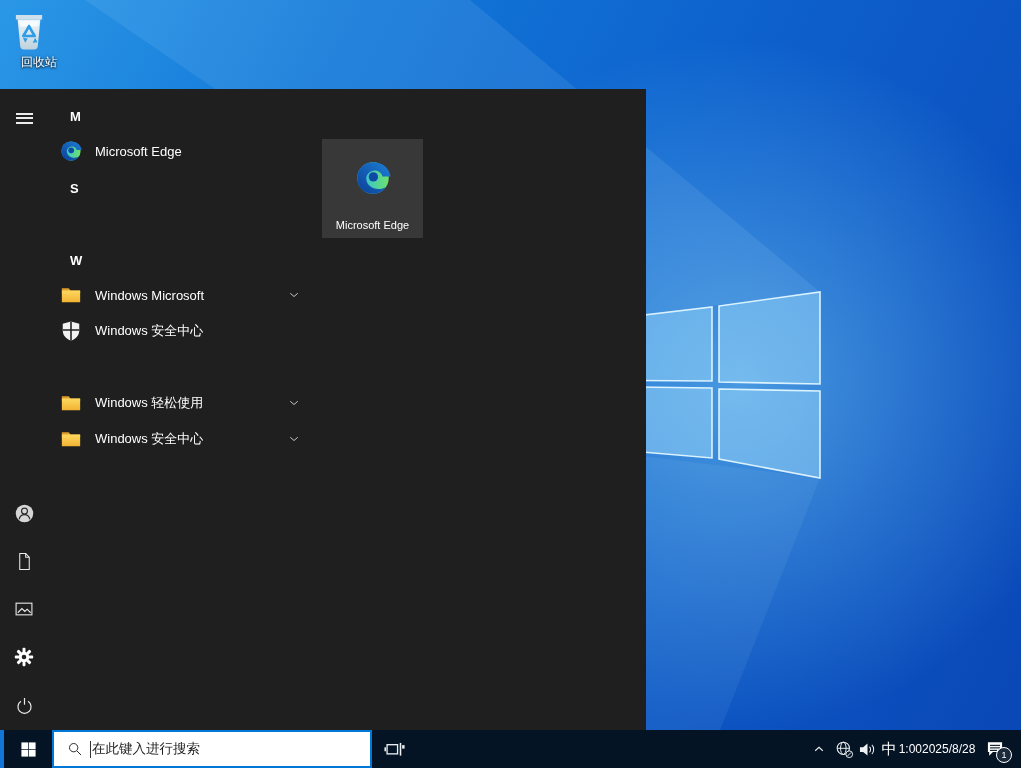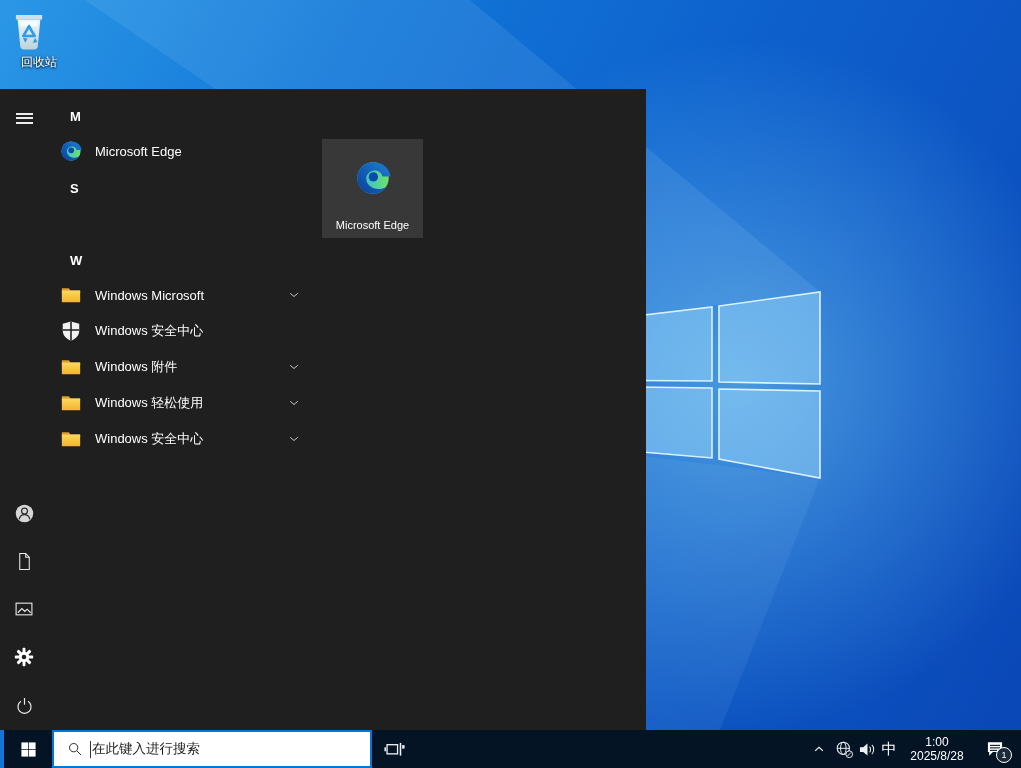--- a/index.html
+++ b/index.html
@@ -28,21 +28,21 @@
   .tile .t-lbl{position:absolute;bottom:7px;width:100%;text-align:center;font-size:11px;color:#fff;}
   
   .taskbar{position:absolute;left:4px;top:730px;width:1021px;height:38px;background:#051424;}
   .tb-btn{position:absolute;top:0;height:38px;display:flex;align-items:center;justify-content:center;}
   .searchbox{position:absolute;left:48px;top:0;width:320px;height:38px;box-sizing:border-box;
     background:#fff;border:2px solid #0078d7;display:flex;align-items:center;}
   .searchbox .mag{width:16px;height:16px;margin-left:13px;flex:0 0 16px;}
   .caret{width:1px;height:17px;background:#333;margin-left:7px;}
   .ph{margin-left:1px;font-size:13.5px;color:#1c1c1c;white-space:nowrap;}
   .ime{font-size:15px;color:#fff;}
-  .clock{position:absolute;left:901px;top:0;width:64px;height:38px;display:flex;flex-direction:column;
+  .clock{position:absolute;left:901px;top:0;width:64px;height:38px;display:flex;flex-direction:row;
     align-items:center;justify-content:center;color:#fff;font-size:12px;line-height:14px;}
   .ac-wrap{position:relative;width:22px;height:20px;}
   .badge{position:absolute;right:-6px;bottom:-4px;width:14px;height:14px;border-radius:50%;
     background:#1b2a3a;border:1px solid #fff;color:#fff;font-size:9px;line-height:14px;text-align:center;}
 </style>
 </head>
 <body>
 
 <svg width="0" height="0" style="position:absolute">
   <defs>
@@ -244,29 +244,20 @@
         </svg>
     </div>
 
     <div class="mi" style="top:224px">
       <svg class="mi-ic" viewBox="0 0 48 48">
           <use href="#sym-shield"></use>
         </svg>
       <span class="mi-label">Windows 安全中心</span>
     </div>
 
-    <div class="mi" style="top:260px">
-      <svg class="mi-ic" viewBox="0 0 48 48">
-          <use href="#sym-folder"></use>
-        </svg>
-      <span class="mi-label">Windows 附件</span>
-      <svg class="mi-chev" viewBox="0 0 48 48">
-          <use href="#sym-chevdown"></use>
-        </svg>
-    </div>
 
     <div class="mi" style="top:296px">
       <svg class="mi-ic" viewBox="0 0 48 48">
           <use href="#sym-folder"></use>
         </svg>
       <span class="mi-label">Windows 轻松使用</span>
       <svg class="mi-chev" viewBox="0 0 48 48">
           <use href="#sym-chevdown"></use>
         </svg>
     </div>

